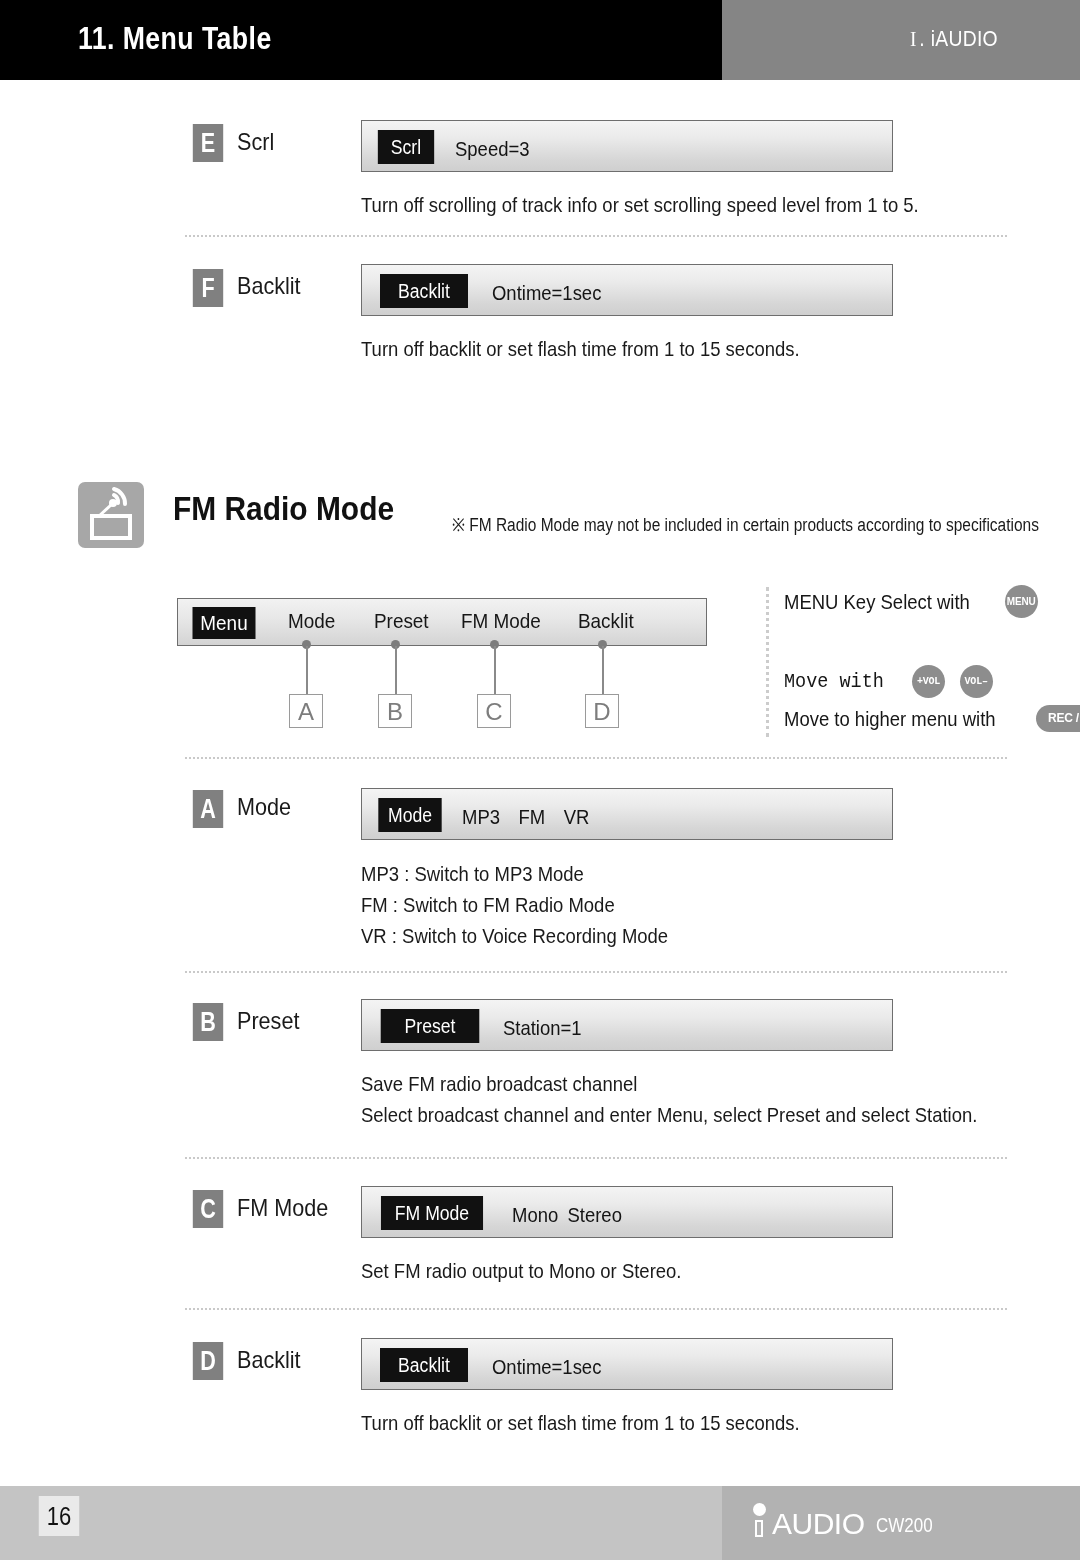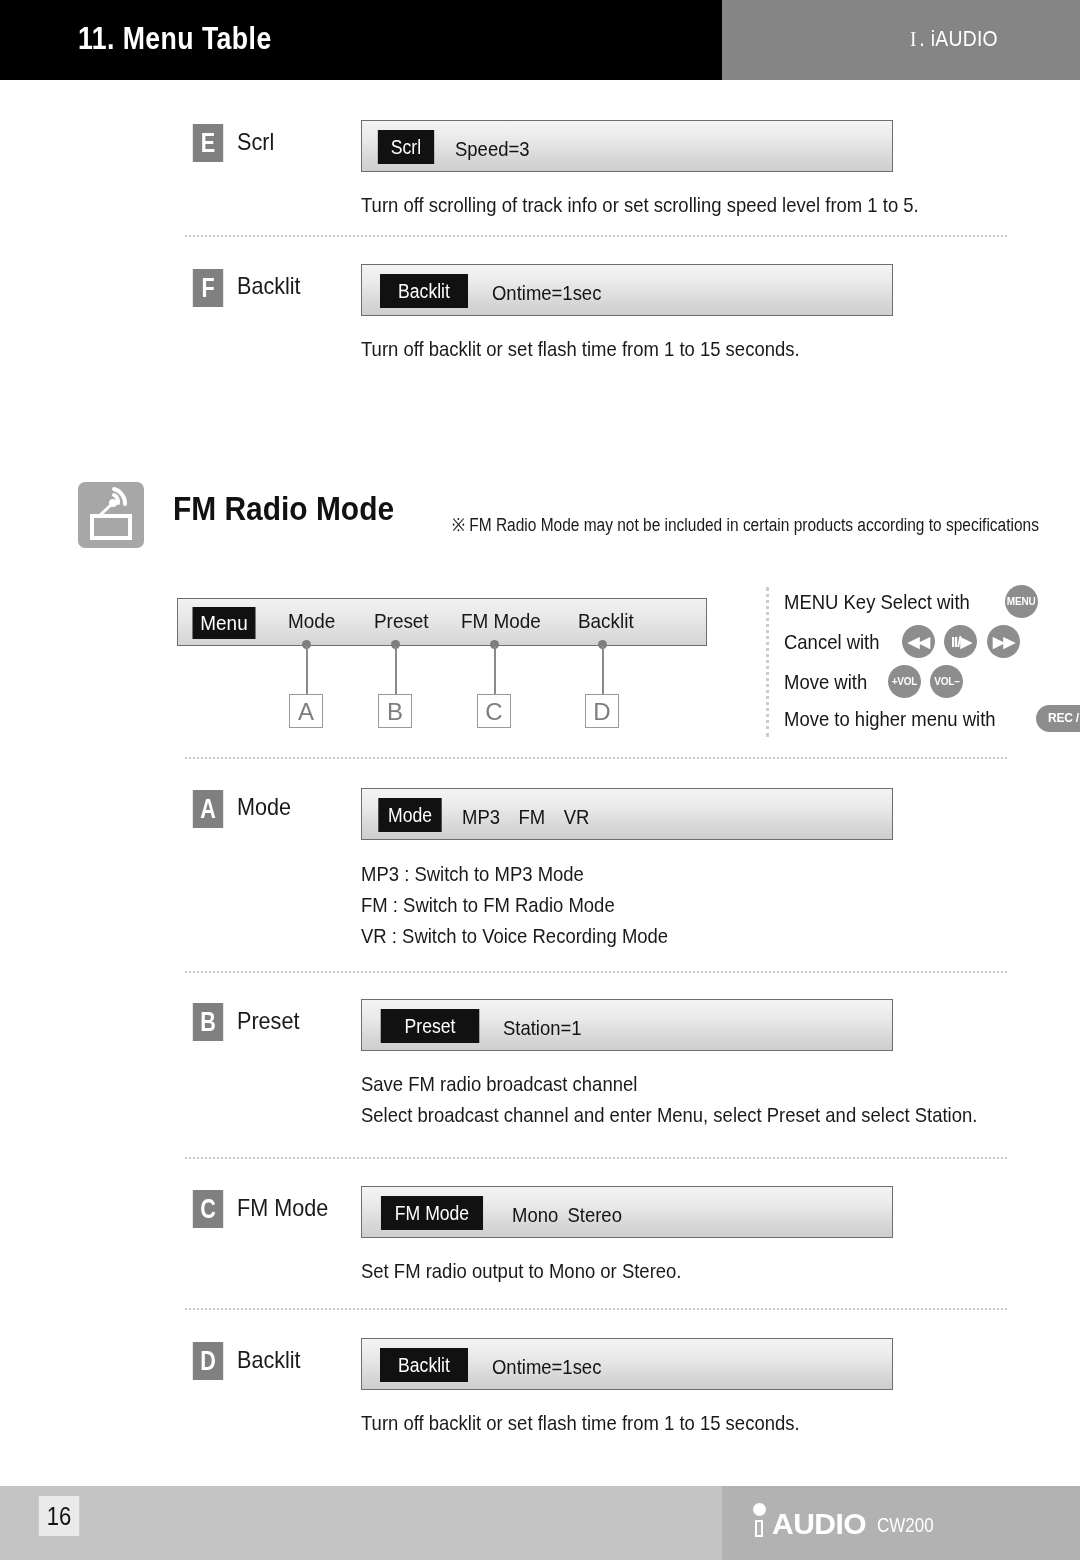--- a/index.html
+++ b/index.html
@@ -313,21 +313,21 @@
     left: 3px; top: 17px;
     width: 8px; height: 17px;
     border: 2px solid #ffffff;
     box-sizing: border-box;
   }
   .logo-audio {
     display: inline-block;
     vertical-align: middle;
     color: #ffffff;
     font-size: 30px;
-    font-weight: bold;
+    font-weight: normal;
     letter-spacing: -0.5px;
     margin-left: 7px;
     position: relative;
     top: 4px;
   }
   .logo-model {
     display: inline-block;
     vertical-align: middle;
     color: #ffffff;
     font-size: 20px;
@@ -407,28 +407,22 @@
 <div class="nav-box" style="left:585px; top:694px;">D</div>
 
 <div class="legend">
   <div class="legend-rail"></div>
 
   <div class="legend-row" style="top:0px;">
     <span class="legend-text">MENU Key Select with</span>
     <span class="key-circle">MENU</span>
   </div>
 
-  <div class="legend-row" style="top:40px;">
-    <span class="legend-text">Cancel with</span>
-    <span class="key-circle glyph">◀◀</span>
-    <span class="key-circle glyph">II/▶</span>
-    <span class="key-circle glyph">▶▶</span>
-  </div>
-
-  <div class="legend-row" style="top:80px;">
+
+  <div class="legend-row" style="top:80px;font-family:Liberation Mono, monospace;">
     <span class="legend-text">Move with</span>
     <span class="key-circle">+VOL</span>
     <span class="key-circle">VOL–</span>
   </div>
 
   <div class="legend-row" style="top:120px;">
     <span class="legend-text">Move to higher menu with</span>
     <span class="key-pill">REC / A↔B</span>
   </div>
 </div>

